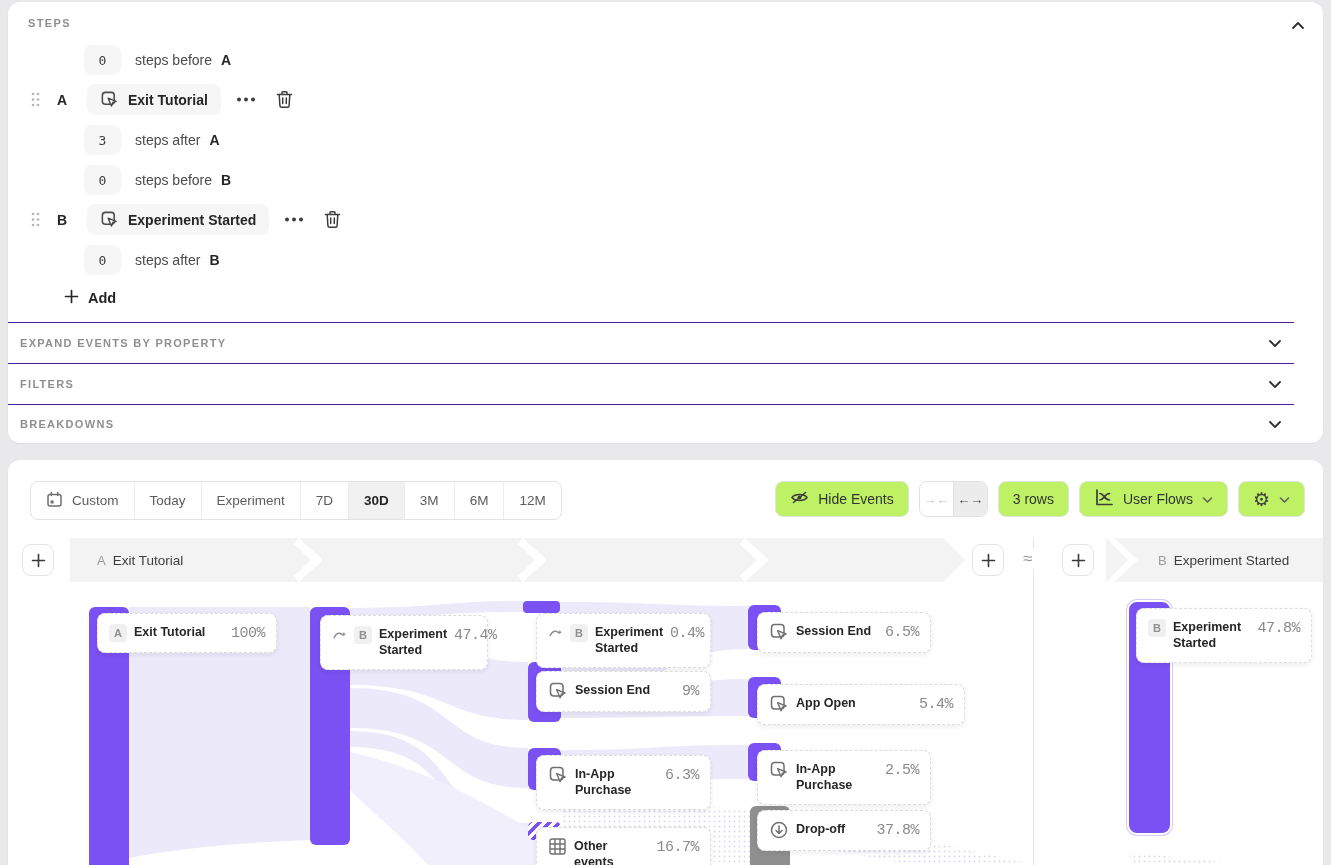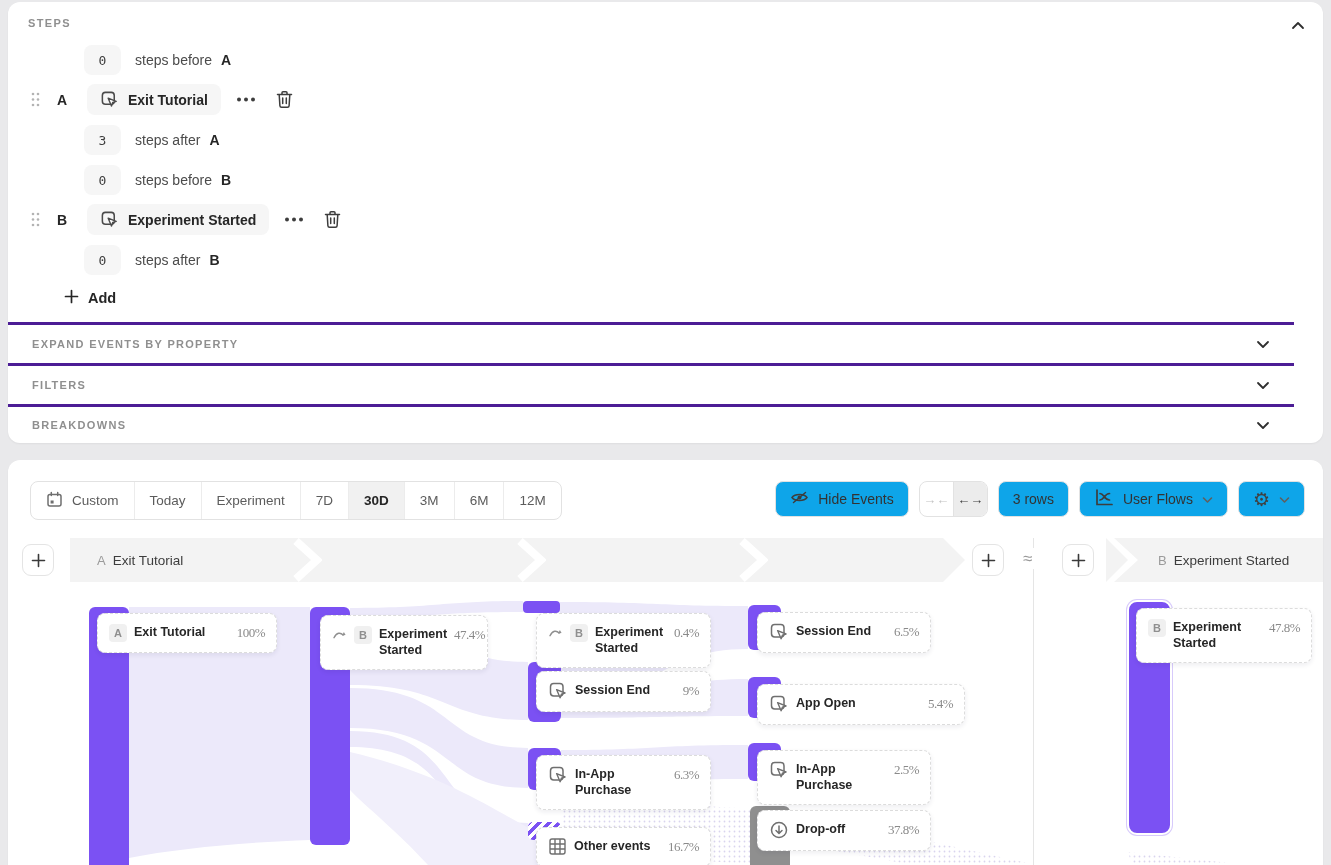--- a/index.html
+++ b/index.html
@@ -22,36 +22,36 @@
   .step-row{position:absolute;left:23px;display:flex;align-items:center;height:31px;}
   .sA{top:82px}.sB{top:202px}
   .drag-handle{margin-right:17px;display:flex;}
   .step-letter{font-weight:700;font-size:14px;width:14px;margin-right:16px;}
   .event-chip{display:flex;align-items:center;gap:9px;background:#f6f6f6;border-radius:8px;
               padding:0 13px;height:31px;font-weight:700;font-size:14px;color:#262626;cursor:pointer;}
   .more-btn{margin-left:15px;display:flex;cursor:pointer;}
   .trash-btn{margin-left:20px;display:flex;cursor:pointer;}
   .add-row{position:absolute;left:56px;top:287px;display:flex;align-items:center;gap:9px;
            font-weight:700;font-size:14.5px;cursor:pointer;}
-  .section-row{position:absolute;left:0;width:1286px;height:41px;border-top:3px solid #4c1d95;
-               display:flex;align-items:center;padding:0 24px;box-sizing:border-box;cursor:pointer;}
+  .section-row{position:absolute;left:0;width:1286px;height:41px;border-top:1px solid #4c1d95;
+               display:flex;align-items:center;padding:0 12px;box-sizing:border-box;cursor:pointer;}
   .se0{top:320px}.se1{top:361px}.se2{top:402px;height:39px;}
   .section-label{font-size:11px;font-weight:700;letter-spacing:1.3px;color:#8f8f8f;}
   .section-chev{margin-left:auto;display:flex;}
 
   
   .date-control{position:absolute;left:22px;top:21px;height:39px;display:flex;align-items:stretch;
                 border:1px solid #e2e2e2;border-radius:8px;overflow:hidden;background:#fff;box-sizing:border-box;}
   .date-seg{display:flex;align-items:center;gap:9px;padding:0 15px;font-size:13.5px;color:#5c5c5c;
             border-left:1px solid #ececec;cursor:pointer;white-space:nowrap;}
   .date-seg:first-child{border-left:none;}
   .date-seg.sel{background:#f1f1f1;color:#262626;font-weight:700;}
   .right-controls{position:absolute;right:18px;top:21px;display:flex;gap:10px;align-items:center;}
   .tool-btn{height:36px;display:flex;align-items:center;gap:9px;padding:0 14px;border:1px solid #e2e2e2;
-            border-radius:8px;background:#0ea5e9;font-size:14px;color:#333;box-sizing:border-box;cursor:pointer;white-space:nowrap;}
+            border-radius:8px;background:#bef264;font-size:14px;color:#333;box-sizing:border-box;cursor:pointer;white-space:nowrap;}
   .arrow-seg{height:36px;display:flex;border:1px solid #e2e2e2;border-radius:8px;overflow:hidden;box-sizing:border-box;background:#fff;}
   .arrow-cell{width:33px;display:flex;align-items:center;justify-content:center;font-size:13px;color:#c3c3c3;cursor:pointer;}
   .arrow-cell.sel{background:#ececec;color:#3a3a3a;border-left:1px solid #e2e2e2;}
 
   
   .plus-btn{position:absolute;top:84px;width:32px;height:32px;border:1px solid #e4e4e4;border-radius:9px;
             background:#fff;display:flex;align-items:center;justify-content:center;cursor:pointer;box-sizing:border-box;}
   .p1{left:14px}.p2{left:964px}.p3{left:1054px}
   .band{position:absolute;top:78px;height:44px;background:#F3F3F3;display:flex;align-items:center;}
   .band1{left:62px;width:895px;padding-left:27px;box-sizing:border-box;
@@ -82,21 +82,21 @@
   .bar-ao{left:740px;top:217px;width:33px;height:41px;border-radius:6px;}
   .bar-i25{left:740px;top:283px;width:33px;height:38px;border-radius:6px;}
   .bar-do{left:742px;top:346px;width:40px;height:59px;border-radius:6px 6px 0 0;background:#8F8F8F;}
   .bar-right{left:1119px;top:140px;width:45px;height:235px;border-radius:10px;border:2.5px solid #fff;
              box-sizing:border-box;box-shadow:0 0 0 1px rgba(123,81,243,.3);}
   .node-card{position:absolute;background:#fff;border:1px dashed #dcdcdc;border-radius:8px;
              box-shadow:0 2px 5px rgba(25,25,60,.08);display:flex;align-items:flex-start;gap:7px;
              padding:10px 11px;box-sizing:border-box;z-index:3;cursor:pointer;}
   .nc-title{font-weight:700;font-size:12.5px;color:#262626;line-height:1.3;}
   .nc-title.wrap{max-width:82px;}
-  .nc-pct{margin-left:auto;font-family:Liberation Serif, serif;font-size:13px;color:#8a8a8a;
+  .nc-pct{margin-left:auto;font-family:Liberation Mono, monospace;font-size:15px;color:#8a8a8a;
           letter-spacing:-0.5px;padding-top:1px;white-space:nowrap;}
   .nc-chip{width:18px;height:18px;border-radius:4px;background:#f0f0f0;color:#8f8f8f;font-size:11px;
            font-weight:700;display:flex;align-items:center;justify-content:center;flex:none;}
   .nc-icon{flex:none;display:flex;margin-top:-1px;}
   .skip{flex:none;display:flex;margin-top:3px;}
   .c-a{left:89px;top:153px;width:180px;}
   .c-b47{left:312px;top:155px;width:168px;}
   .c-b04{left:528px;top:153px;width:175px;}
   .c-s9{left:528px;top:211px;width:175px;}
   .c-i63{left:528px;top:295px;width:175px;}

